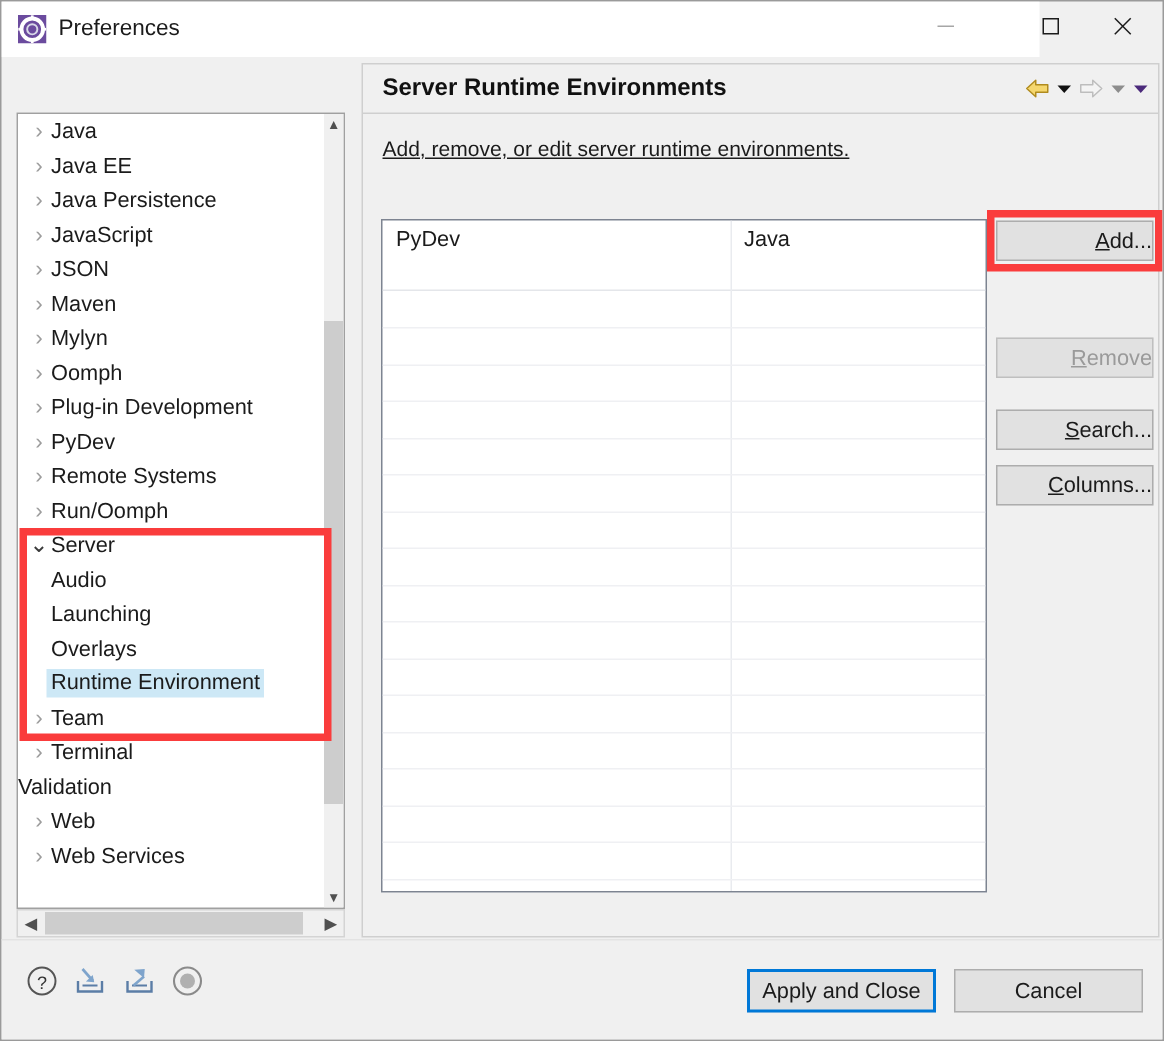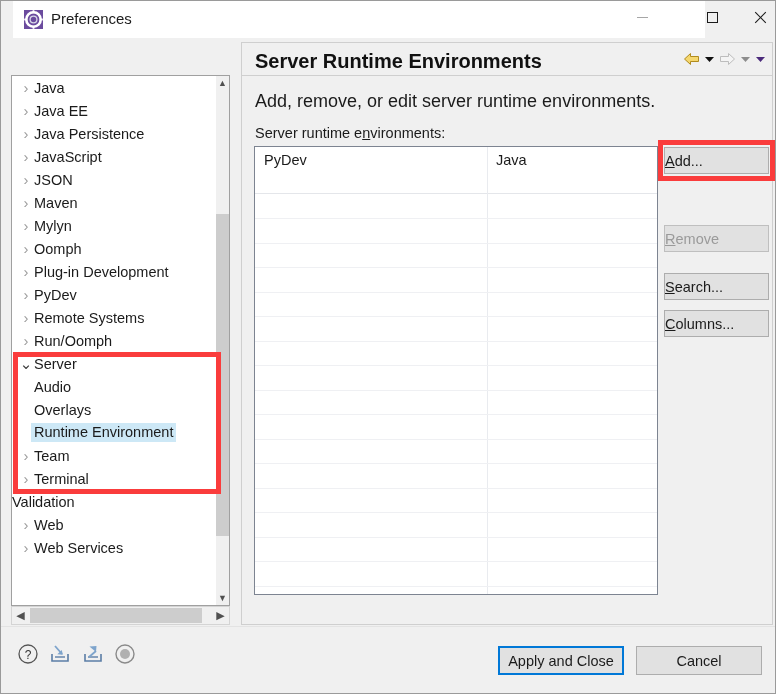--- a/index.html
+++ b/index.html
@@ -16,21 +16,21 @@
     height: 694px;
     background: #f0f0f0;
     overflow: hidden;
     border: 1px solid #9a9a9a;
     box-sizing: border-box;
   }
 
   
   .titlebar {
     position: absolute;
-    left: 12px; top: 0;
+    left: 0; top: 0;
     width: 692px; height: 37px;
     background: #ffffff;
     box-sizing: border-box;
   }
   .title-icon {
     position: absolute;
     left: 11px; top: 9px;
     width: 19px; height: 19px;
   }
   .title-text {
@@ -188,44 +188,45 @@
   .content-header {
     position: absolute;
     left: 0; top: 0;
     width: 530px; height: 33px;
     border-bottom: 1px solid #cfcfcf;
     box-sizing: border-box;
   }
   .content-title {
     position: absolute;
     left: 13px; top: 7px;
-    font-size: 20px;
+    font-size: 16px;
     font-weight: bold;
     color: #111111;
     white-space: nowrap;
   }
   .nav-icons {
     position: absolute;
     right: 6px; top: 7px;
     display: flex;
     align-items: center;
     gap: 4px;
   }
   .nav-icons > span {
     display: inline-flex;
     align-items: center;
     justify-content: center;
     height: 18px;
   }
   .content-desc {
     position: absolute;
     left: 13px; top: 48px;
-    font-size: 18px;
+    font-size: 14px;
     color: #1b1b1b;
     white-space: nowrap;
+    text-decoration: underline;
   }
   .content-sublabel {
     position: absolute;
     left: 13px; top: 82px;
     font-size: 14.5px;
     color: #1b1b1b;
     white-space: nowrap;
   }
   .content-sublabel u { text-decoration: underline; }
 
@@ -271,21 +272,21 @@
     position: absolute;
     left: 663px;
     width: 105px; height: 27px;
     background: #e1e1e1;
     border: 1px solid #adadad;
     box-sizing: border-box;
     font-size: 14.5px;
     color: #1b1b1b;
     display: flex;
     align-items: center;
-    justify-content: flex-start;
+    justify-content: flex-end;
     font-family: "Liberation Sans", sans-serif;
     padding: 0;
   }
   .side-btn.disabled { color: #9a9a9a; border-color: #bfbfbf; }
   .side-btn u { text-decoration: underline; }
   .btn-add    { top: 146px; }
   .btn-edit   { top: 187px; }
   .btn-remove { top: 224px; }
   .btn-search { top: 272px; }
   .btn-cols   { top: 309px; }
@@ -419,20 +420,23 @@
         <div class="tree-item">
           <span class="twisty" style="font-size: 15px;">›</span>
           <span class="tlabel">Run/Oomph</span>
         </div>
         <div class="tree-item">
           <span class="twisty open" style="font-size: 15px; line-height: 10px;">⌄</span>
           <span class="tlabel">Server</span>
         </div>
         <div class="tree-item child">
           <span class="tlabel">Audio</span>
+        </div>
+        <div class="tree-item child">
+          <span class="tlabel">Launching</span>
         </div>
         <div class="tree-item child">
           <span class="tlabel">Overlays</span>
         </div>
         <div class="tree-item child selected">
           <span class="tlabel">Runtime Environment</span>
         </div>
         <div class="tree-item">
           <span class="twisty" style="font-size: 15px;">›</span>
           <span class="tlabel">Team</span>
@@ -493,21 +497,20 @@
         <span>
           <svg width="11" height="8" viewBox="0 0 11 8">
               <path d="M1 2 L10 2 L5.5 7 Z" fill="#4b2a7b"></path>
             </svg>
         </span>
       </span>
     </div>
 
     <span class="content-desc">Add, remove, or edit server runtime environments.</span>
 
-    <span class="content-sublabel"><span>Server runtime e</span><u>n</u><span>vironments:</span></span>
   </div>
 
   <div class="table-wrap">
     <div class="table-head">
       <span class="th th-name">PyDev</span>
       <span class="th th-type">Java</span>
     </div>
     <div class="col-div"></div>
     <div id="row-lines">
         <div class="row-line" style="top: 71px;"></div>

